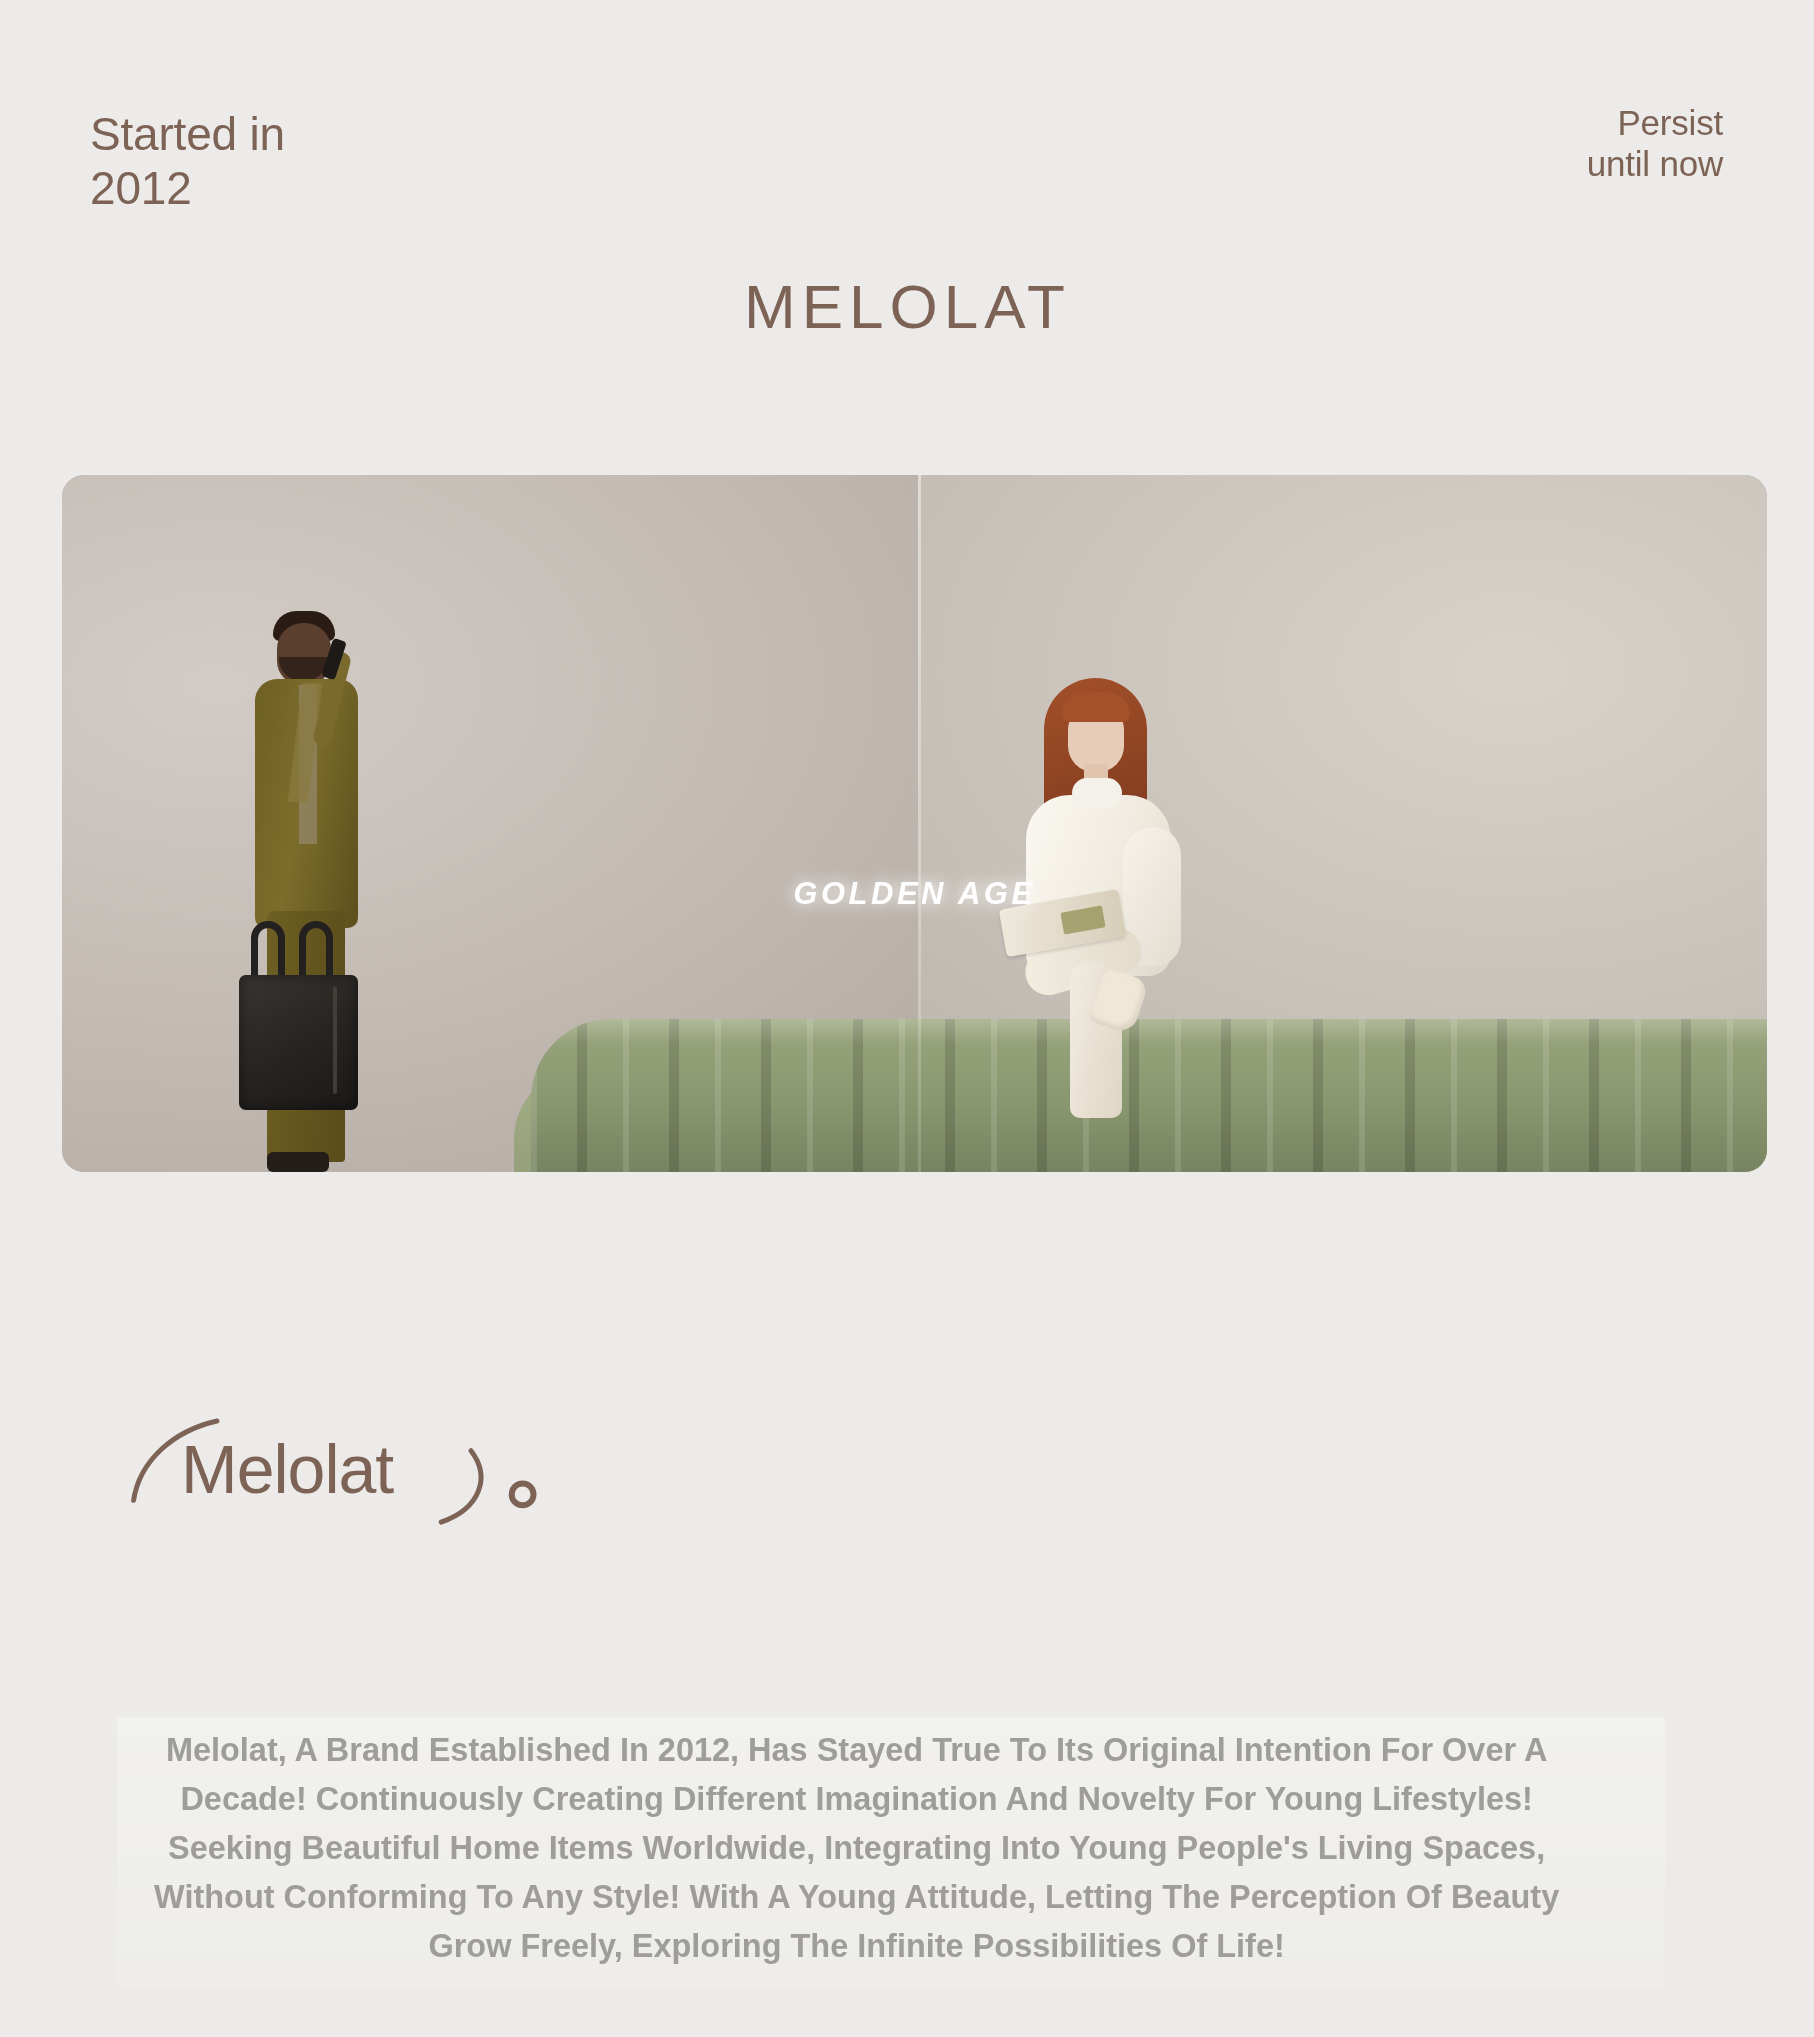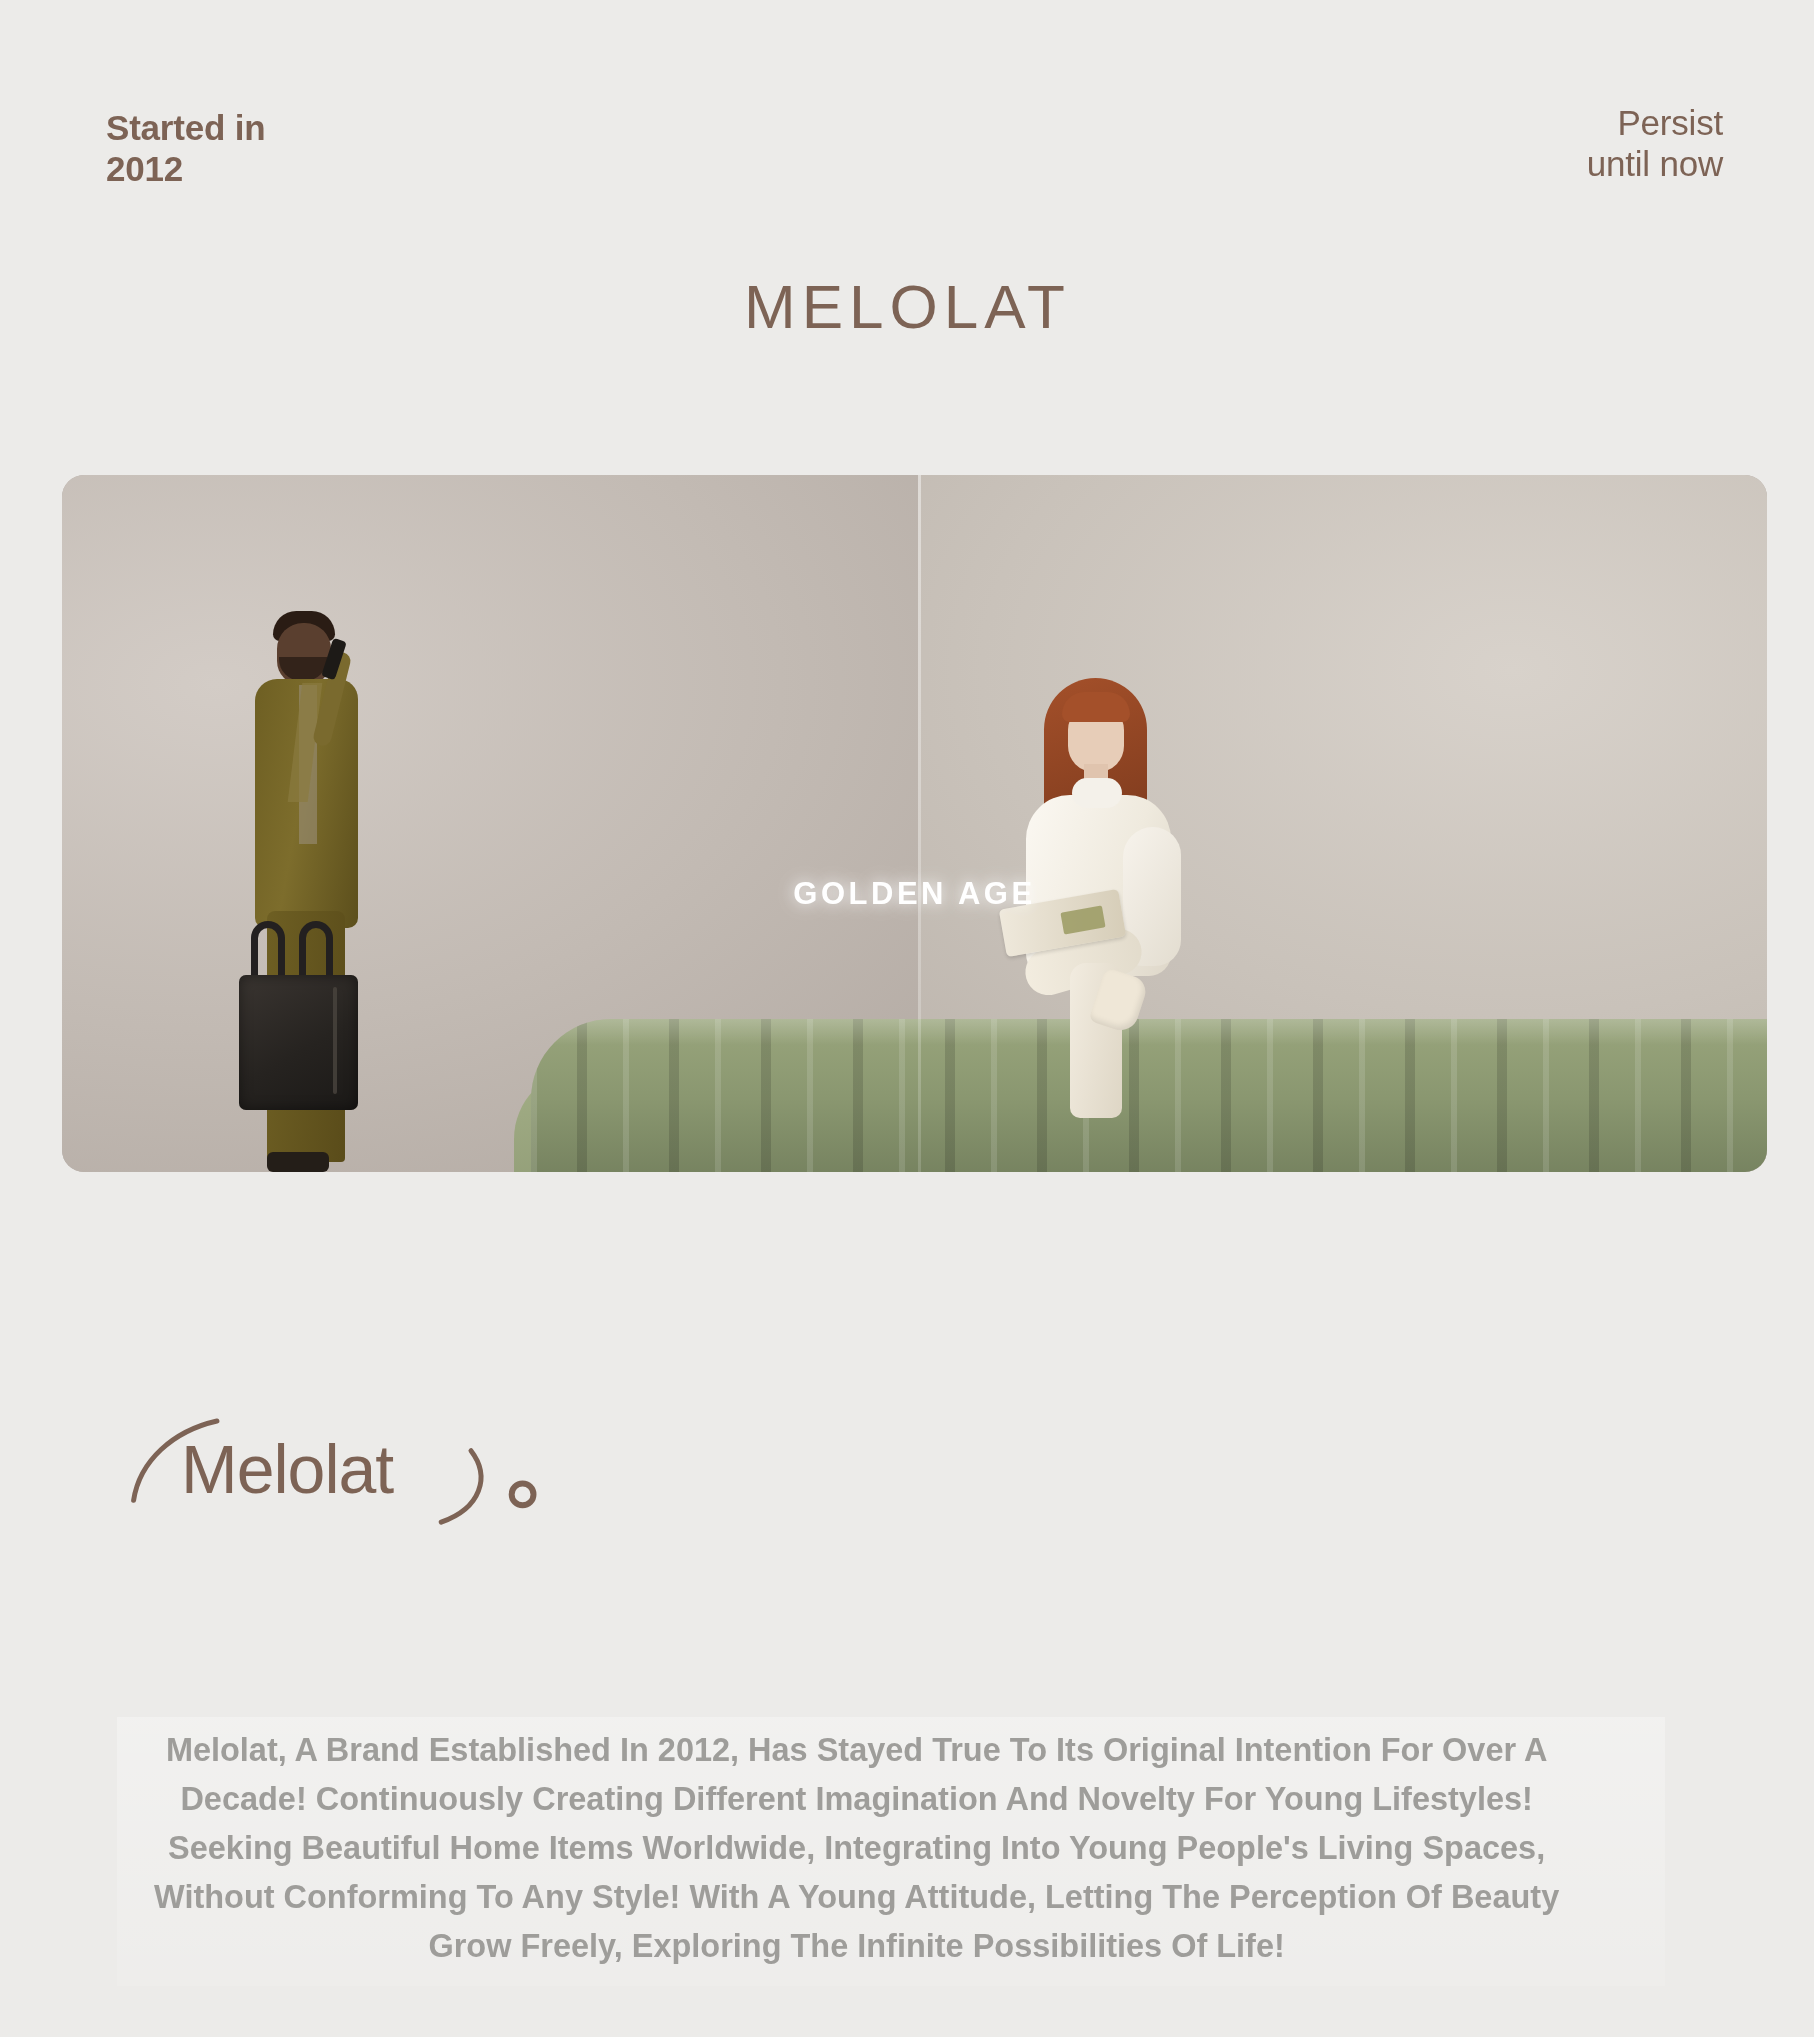--- a/index.html
+++ b/index.html
@@ -7,22 +7,22 @@
     width:1815px; height:2038px;
     background:#ecebe9;
     font-family:"Liberation Sans", sans-serif;
     overflow:hidden;
   }
   .page { position:relative; width:1815px; height:2038px; background:#ecebe9; }
 
   
   .meta-left {
     position:absolute; left:90px; top:107px;
-    font-size:35px; font-weight:700; line-height:1.18;
-    color:#7d6355; letter-spacing:-0.2px; white-space:pre-line;margin-left:16px;
+    font-size:46px; font-weight:400; line-height:1.18;
+    color:#7d6355; letter-spacing:-0.2px; white-space:pre-line;
   }
   .meta-right {
     position:absolute; right:92px; top:102px;
     font-size:35px; font-weight:400; line-height:1.18;
     color:#7d6355; letter-spacing:-0.2px; text-align:right; white-space:pre-line;
   }
 
   
   .wordmark {
     position:absolute; left:0; right:0; top:271px;
@@ -134,20 +134,21 @@
 
   .hero-caption {
     position:absolute; left:0; right:0; top:0; bottom:0;
     display:flex; align-items:center; justify-content:center;
     pointer-events:none;
   }
   .hero-caption span {
     transform:translateY(70px);
     color:#ffffff; font-size:31px; font-weight:700; letter-spacing:3.5px;
     text-shadow:0 0 14px rgba(255,255,255,.75), 0 0 26px rgba(255,255,255,.45);
+    font-style:italic;
   }
 
   
   .brandmark {
     position:absolute; left:121px; top:1417px; width:438px; height:129px;
   }
   .brandmark .logo-text {
     position:absolute; left:60px; top:18px;
     font-size:68px; font-weight:400; color:#7d6355; letter-spacing:-1px;
     line-height:1;

